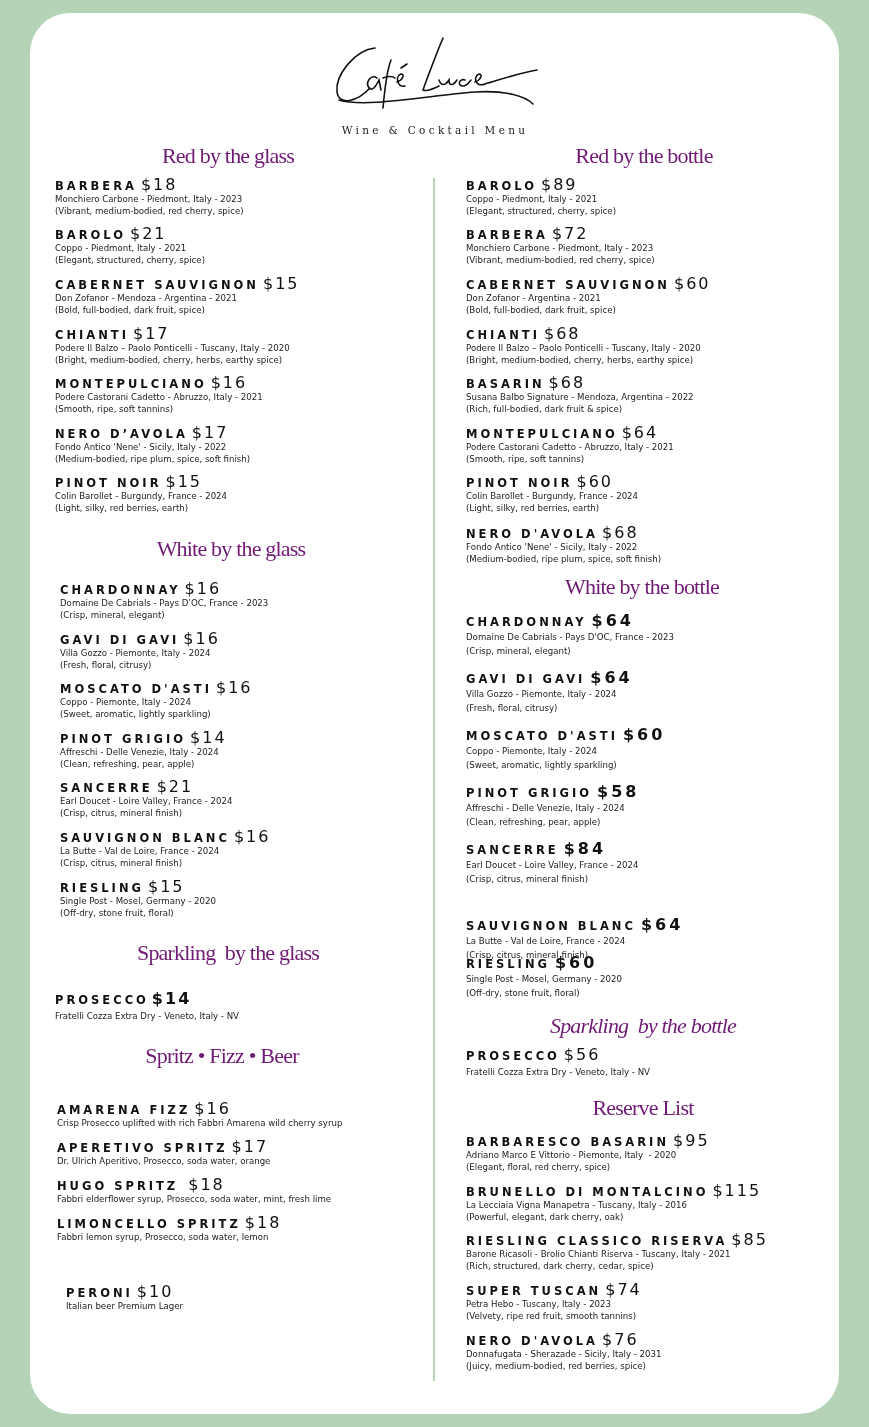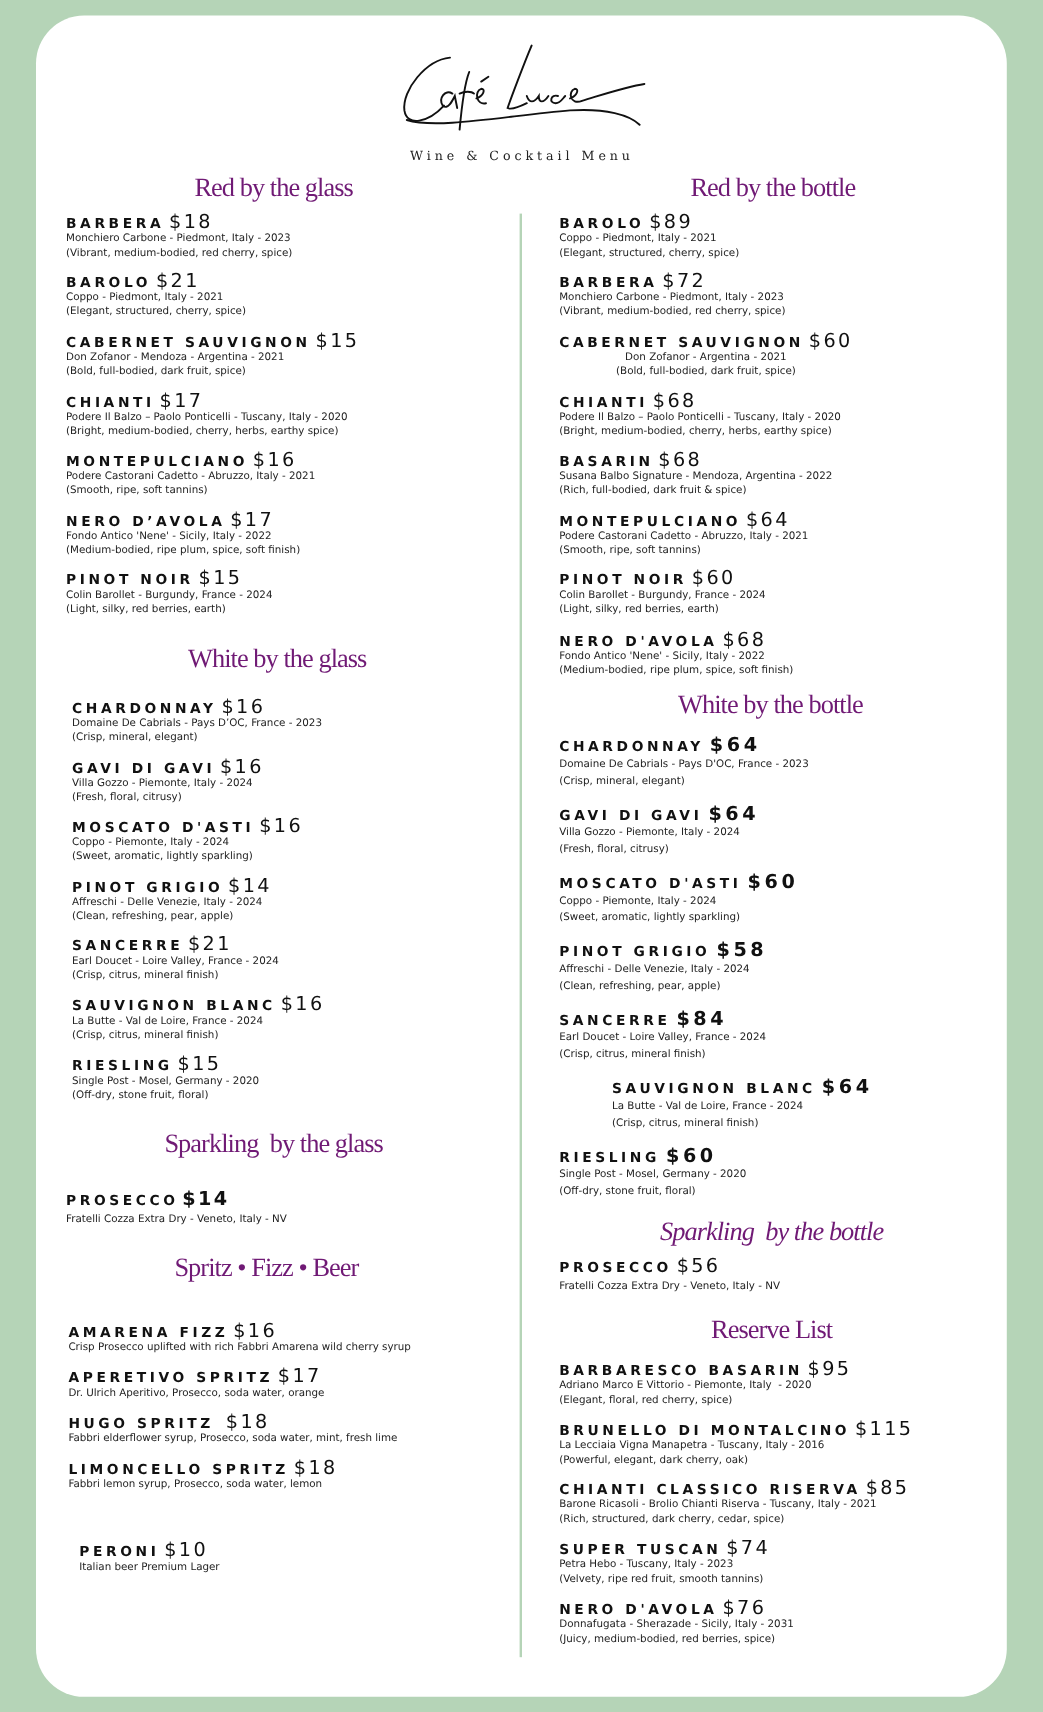--- a/index.html
+++ b/index.html
@@ -219,21 +219,21 @@
 <div class="item" style="left:466px; top:177px;">
   <span class="title-row"><span class="name">BAROLO</span><span class="price">$89</span></span>
   <span class="line">Coppo - Piedmont, Italy - 2021</span>
   <span class="line">(Elegant, structured, cherry, spice)</span>
 </div>
 <div class="item" style="left:466px; top:226px;">
   <span class="title-row"><span class="name">BARBERA</span><span class="price">$72</span></span>
   <span class="line">Monchiero Carbone - Piedmont, Italy - 2023</span>
   <span class="line">(Vibrant, medium-bodied, red cherry, spice)</span>
 </div>
-<div class="item" style="left:466px; top:276px;text-align:center;">
+<div class="item" style="left:466px; top:276px;">
   <span class="title-row"><span class="name">CABERNET SAUVIGNON</span><span class="price">$60</span></span>
   <span class="line">Don Zofanor - Argentina - 2021</span>
   <span class="line">(Bold, full-bodied, dark fruit, spice)</span>
 </div>
 <div class="item" style="left:466px; top:326px;">
   <span class="title-row"><span class="name">CHIANTI</span><span class="price">$68</span></span>
   <span class="line">Podere Il Balzo – Paolo Ponticelli - Tuscany, Italy - 2020</span>
   <span class="line">(Bright, medium-bodied, cherry, herbs, earthy spice)</span>
 </div>
 <div class="item" style="left:466px; top:375px;">
@@ -277,21 +277,21 @@
 <div class="item" style="left:466px; top:784px;">
   <span class="title-row"><span class="name">PINOT GRIGIO</span><span class="price bold">$58</span></span>
   <span class="line" style="margin-top:2px;">Affreschi - Delle Venezie, Italy - 2024</span>
   <span class="line" style="margin-top:2px;">(Clean, refreshing, pear, apple)</span>
 </div>
 <div class="item" style="left:466px; top:841px;">
   <span class="title-row"><span class="name">SANCERRE</span><span class="price bold">$84</span></span>
   <span class="line" style="margin-top:2px;">Earl Doucet - Loire Valley, France - 2024</span>
   <span class="line" style="margin-top:2px;">(Crisp, citrus, mineral finish)</span>
 </div>
-<div class="item" style="left:466px; top:898px;margin-left:44px;">
+<div class="item" style="left:466px; top:917px;">
   <span class="title-row"><span class="name">SAUVIGNON BLANC</span><span class="price bold">$64</span></span>
   <span class="line" style="margin-top:2px;">La Butte - Val de Loire, France - 2024</span>
   <span class="line" style="margin-top:2px;">(Crisp, citrus, mineral finish)</span>
 </div>
 <div class="item" style="left:466px; top:955px;">
   <span class="title-row"><span class="name">RIESLING</span><span class="price bold">$60</span></span>
   <span class="line" style="margin-top:2px;">Single Post - Mosel, Germany - 2020</span>
   <span class="line" style="margin-top:2px;">(Off-dry, stone fruit, floral)</span>
 </div>
 
@@ -308,21 +308,21 @@
   <span class="title-row"><span class="name">BARBARESCO BASARIN</span><span class="price">$95</span></span>
   <span class="line" style="white-space:pre;">Adriano Marco E Vittorio - Piemonte, Italy  - 2020</span>
   <span class="line">(Elegant, floral, red cherry, spice)</span>
 </div>
 <div class="item" style="left:466px; top:1183px;">
   <span class="title-row"><span class="name">BRUNELLO DI MONTALCINO</span><span class="price">$115</span></span>
   <span class="line">La Lecciaia Vigna Manapetra - Tuscany, Italy - 2016</span>
   <span class="line">(Powerful, elegant, dark cherry, oak)</span>
 </div>
 <div class="item" style="left:466px; top:1232px;">
-  <span class="title-row"><span class="name">CHIANTI CLASSICO RISERVA</span><span class="price">$85</span></span>
+  <span class="title-row"><span class="name">RIESLING CLASSICO RISERVA</span><span class="price">$85</span></span>
   <span class="line">Barone Ricasoli - Brolio Chianti Riserva - Tuscany, Italy - 2021</span>
   <span class="line">(Rich, structured, dark cherry, cedar, spice)</span>
 </div>
 <div class="item" style="left:466px; top:1282px;">
   <span class="title-row"><span class="name">SUPER TUSCAN</span><span class="price">$74</span></span>
   <span class="line">Petra Hebo - Tuscany, Italy - 2023</span>
   <span class="line">(Velvety, ripe red fruit, smooth tannins)</span>
 </div>
 <div class="item" style="left:466px; top:1332px;">
   <span class="title-row"><span class="name">NERO D'AVOLA</span><span class="price">$76</span></span>

